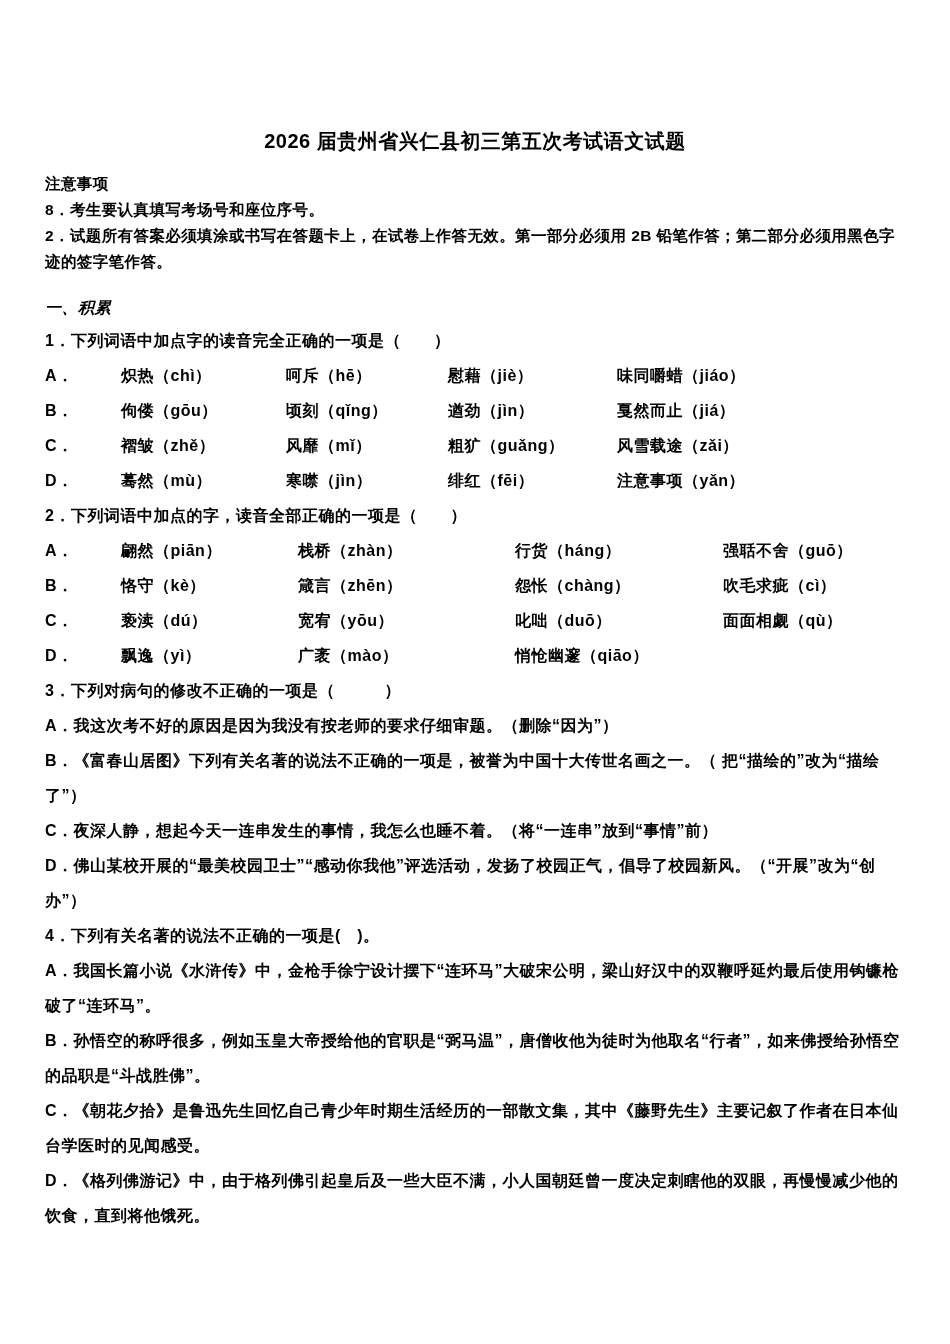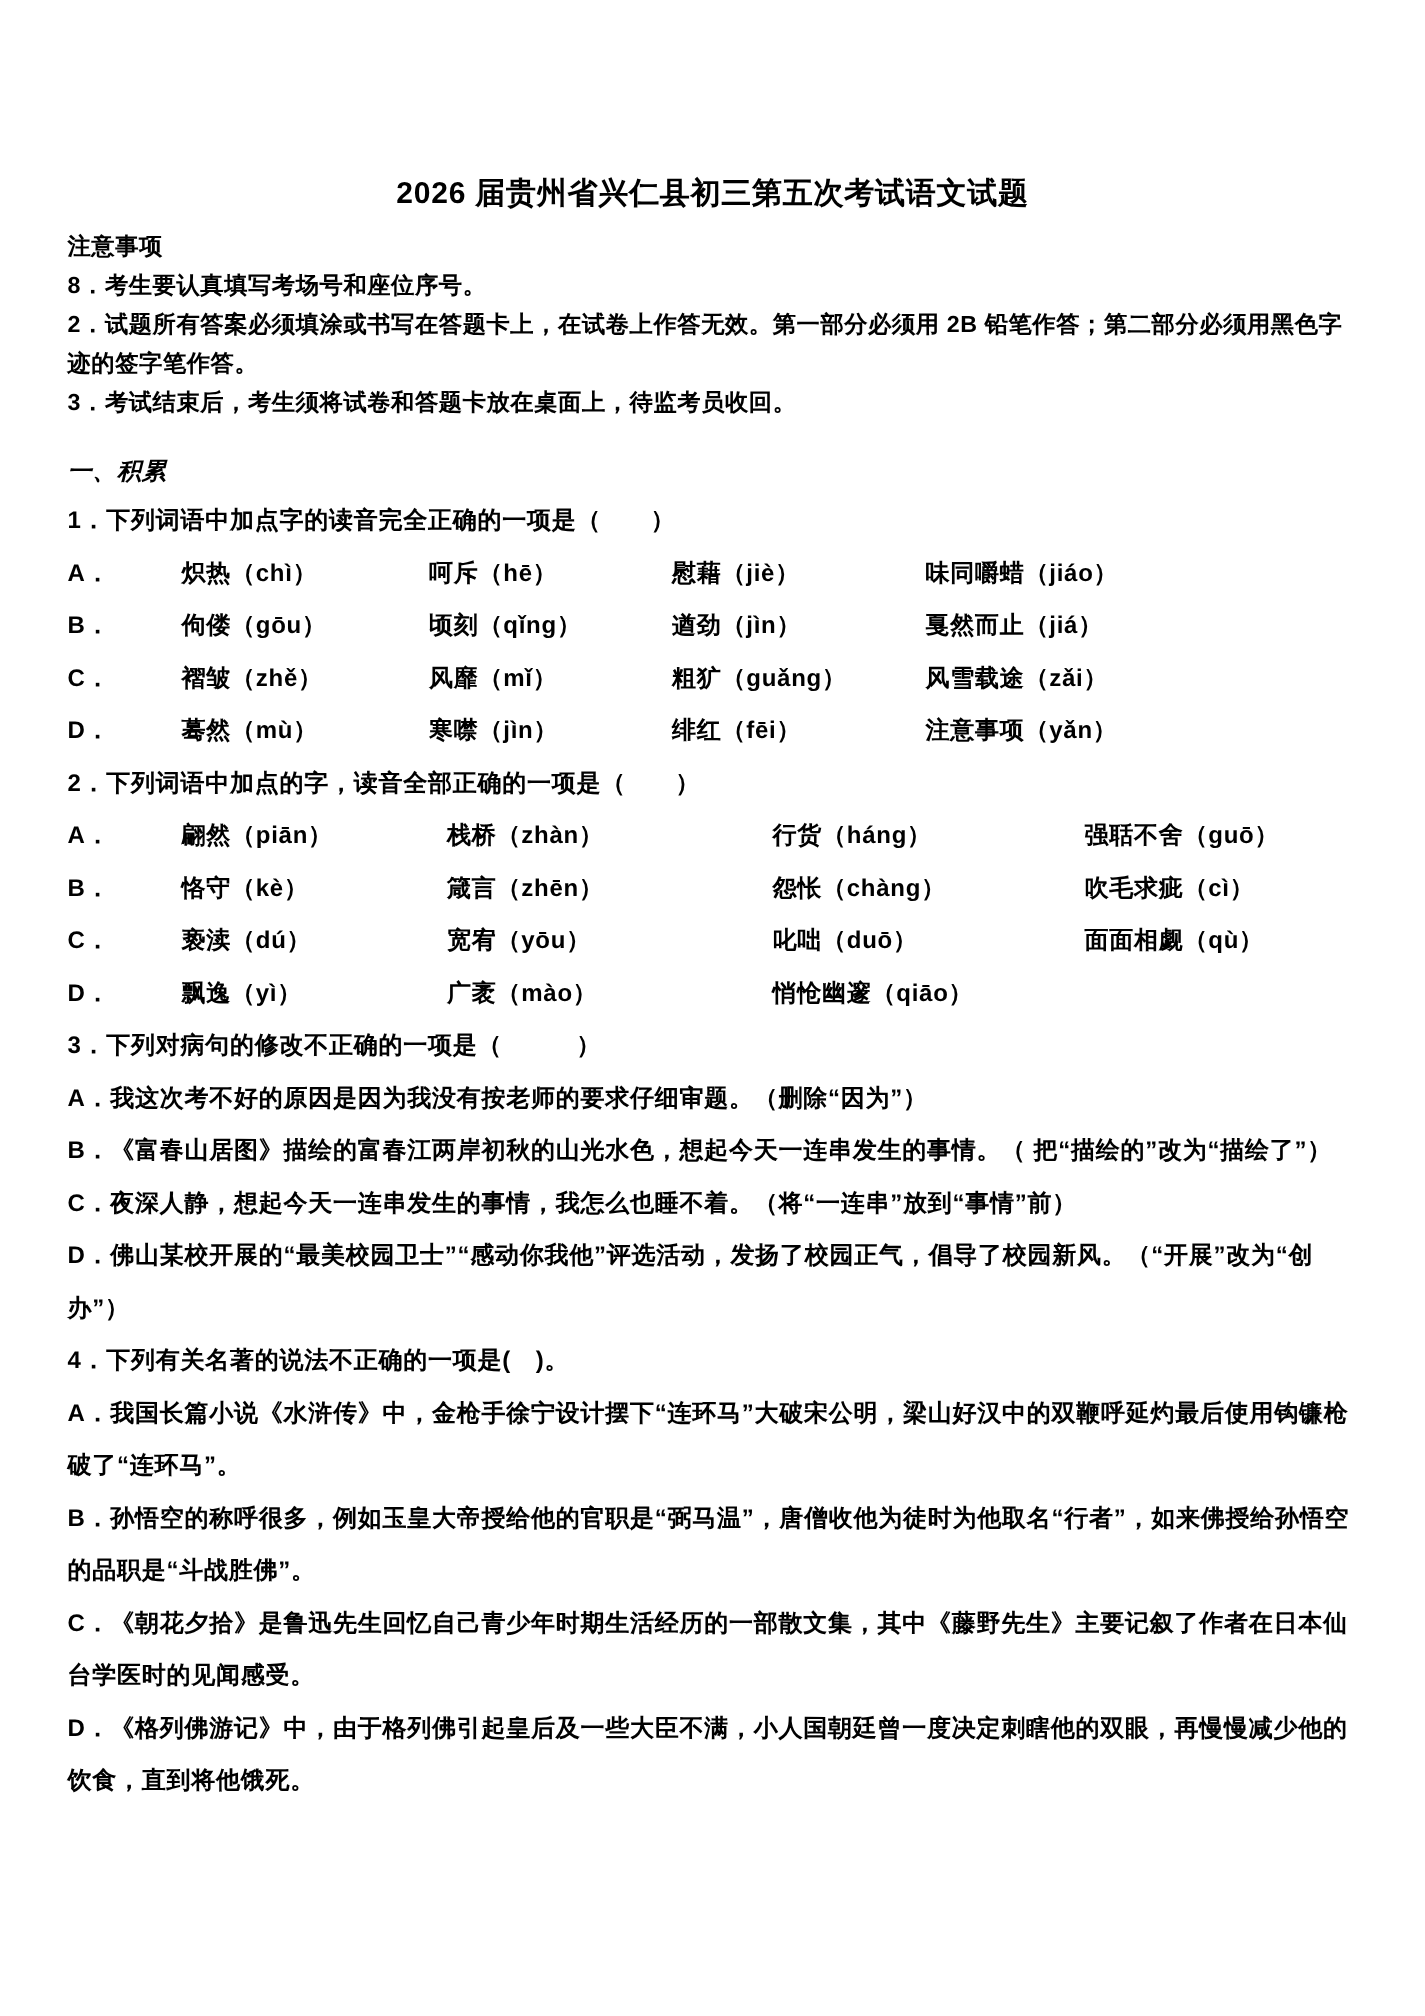--- a/index.html
+++ b/index.html
@@ -8,21 +8,21 @@
     width: 950px;
     height: 1344px;
     background: #ffffff;
     color: #000000;
     font-family: "Liberation Sans", sans-serif;
     font-weight: 700;
     overflow: hidden;
   }
   .page { padding: 112px 45px 0 45px; }
   .title {
-    margin: 4px;
+    margin: 16px;
     font-size: 20px;
     line-height: 27px;
     text-align: center;
     letter-spacing: 0.5px;
   }
   .notice {
     margin-top: 9px;
     font-size: 15.5px;
     line-height: 26px;
     letter-spacing: 0.4px;
@@ -50,21 +50,20 @@
 <body>
 
 <div class="page">
 
   <h1 class="title">2026 届贵州省兴仁县初三第五次考试语文试题</h1>
 
   <div class="notice">
     <p>注意事项</p>
     <p>8．考生要认真填写考场号和座位序号。</p>
     <p>2．试题所有答案必须填涂或书写在答题卡上，在试卷上作答无效。第一部分必须用 2B 铅笔作答；第二部分必须用黑色字迹的签字笔作答。</p>
-    <p>3．考试结束后，考生须将试卷和答题卡放在桌面上，待监考员收回。</p>
   </div>
 
   <div class="main">
 
     <p class="sec-head">一、积累</p>
 
     <p>1．下列词语中加点字的读音完全正确的一项是（　　）</p>
 
     <div class="opt q1">
       <span class="lab">A．</span>
@@ -120,21 +119,21 @@
     </div>
     <div class="opt q2">
       <span class="lab">D．</span>
       <span class="term c0">飘逸（yì）</span>
       <span class="term c1">广袤（mào）</span>
       <span class="term">悄怆幽邃（qiāo）</span>
     </div>
 
     <p>3．下列对病句的修改不正确的一项是（　　　）</p>
     <p>A．我这次考不好的原因是因为我没有按老师的要求仔细审题。（删除“因为”）</p>
-    <p>B．《富春山居图》描绘的富春江两岸初秋的山光水色，想起今天一连串发生的事情。（ 把“描绘的”改为“描绘了”）</p>
+    <p>B．《富春山居图》下列有关名著的说法不正确的一项是，被誉为中国十大传世名画之一。（ 把“描绘的”改为“描绘了”）</p>
     <p>C．夜深人静，想起今天一连串发生的事情，我怎么也睡不着。（将“一连串”放到“事情”前）</p>
     <p>D．佛山某校开展的“最美校园卫士”“感动你我他”评选活动，发扬了校园正气，倡导了校园新风。（“开展”改为“创办”）</p>
 
     <p>4．下列有关名著的说法不正确的一项是(　)。</p>
     <p>A．我国长篇小说《水浒传》中，金枪手徐宁设计摆下“连环马”大破宋公明，梁山好汉中的双鞭呼延灼最后使用钩镰枪破了“连环马”。</p>
     <p>B．孙悟空的称呼很多，例如玉皇大帝授给他的官职是“弼马温”，唐僧收他为徒时为他取名“行者”，如来佛授给孙悟空的品职是“斗战胜佛”。</p>
     <p>C．《朝花夕拾》是鲁迅先生回忆自己青少年时期生活经历的一部散文集，其中《藤野先生》主要记叙了作者在日本仙台学医时的见闻感受。</p>
     <p>D．《格列佛游记》中，由于格列佛引起皇后及一些大臣不满，小人国朝廷曾一度决定刺瞎他的双眼，再慢慢减少他的饮食，直到将他饿死。</p>
 
   </div>

